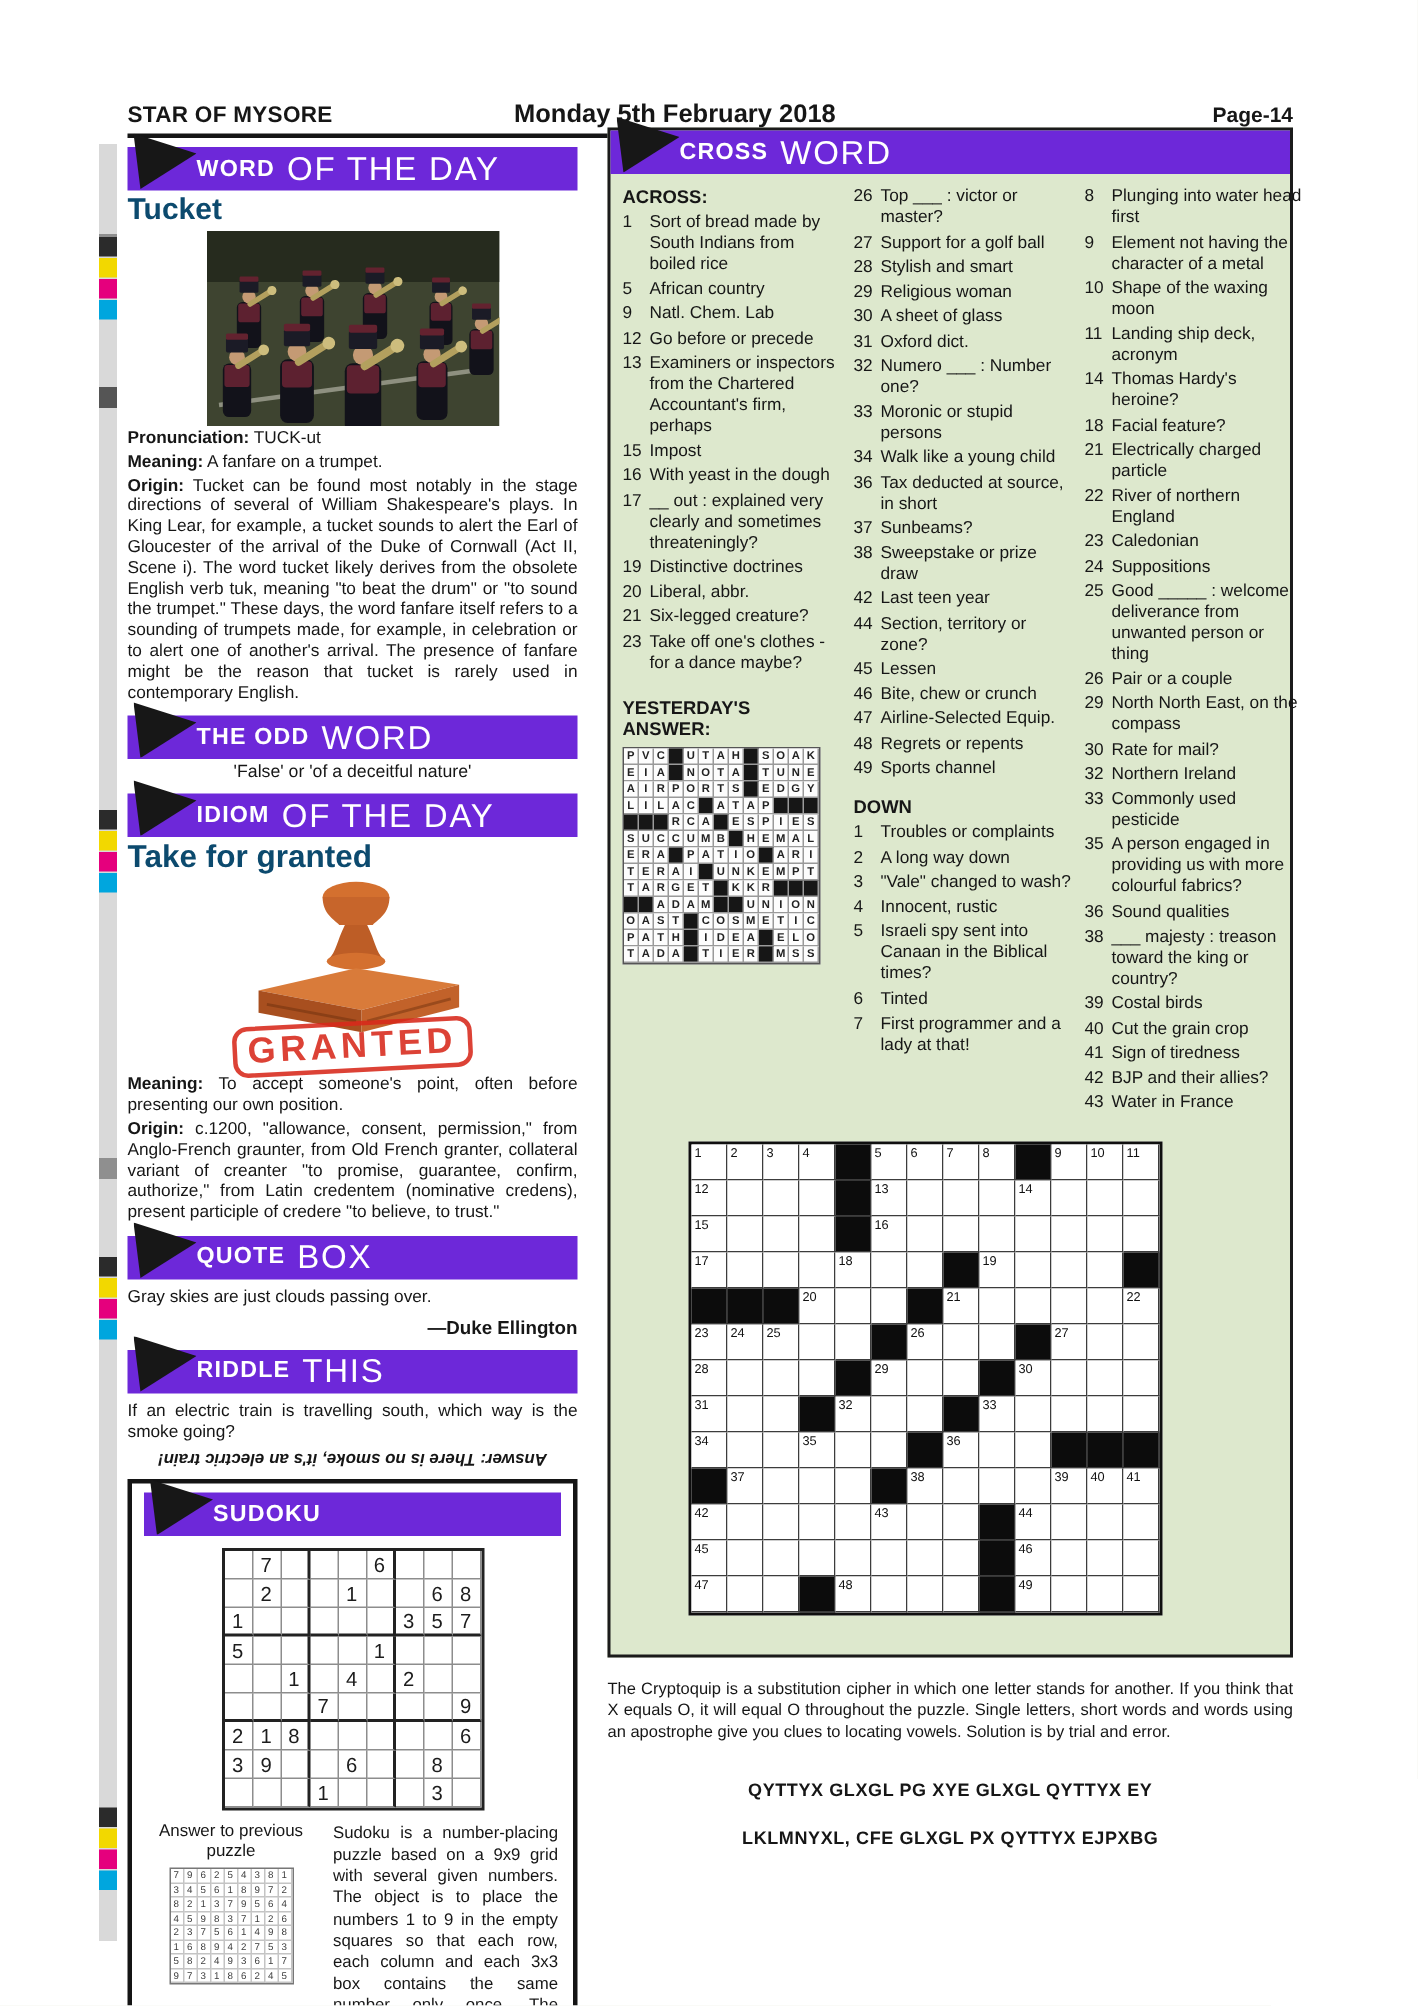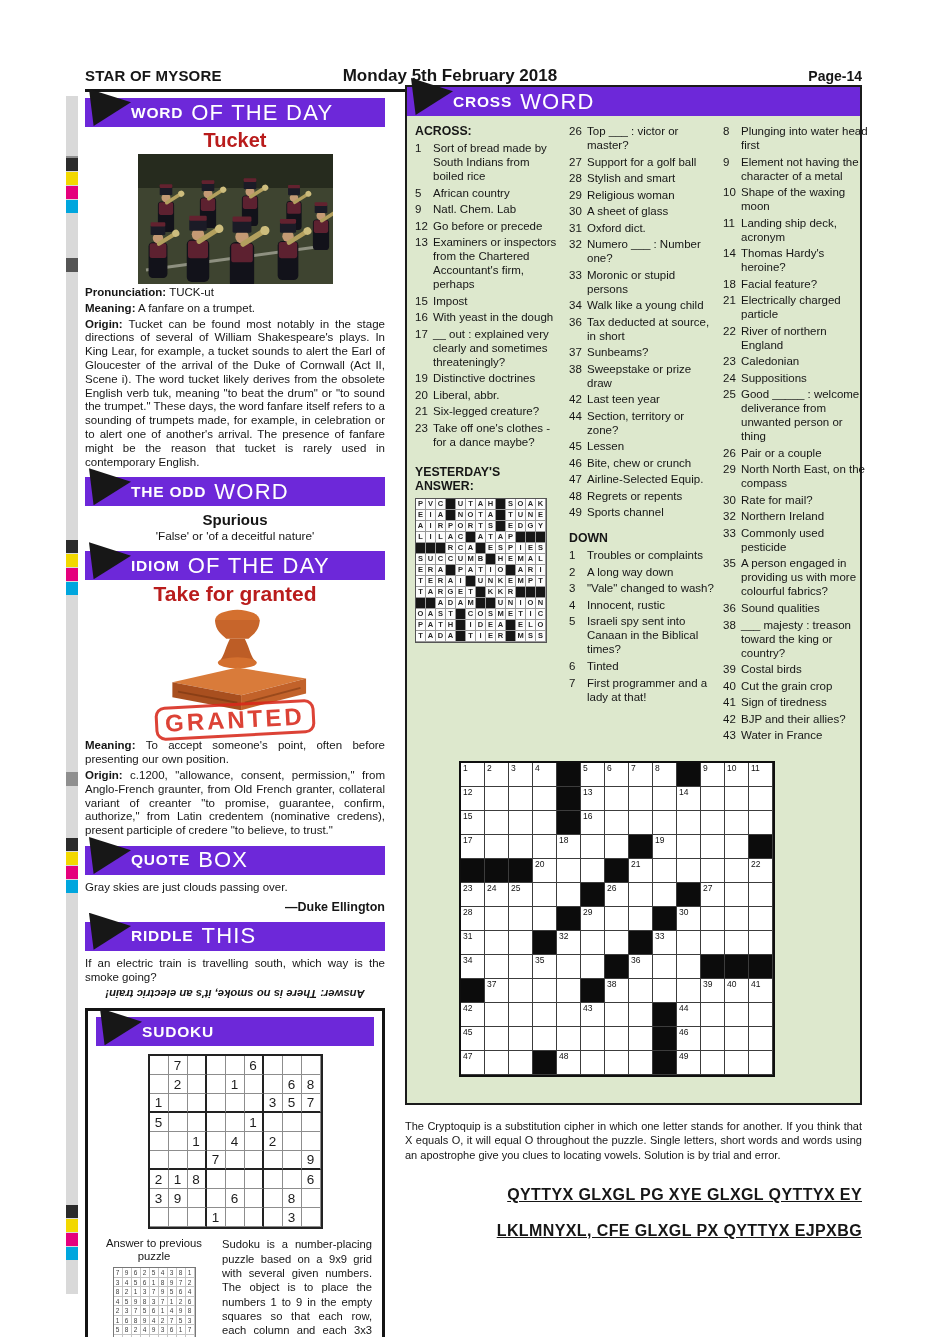--- a/index.html
+++ b/index.html
@@ -24,21 +24,21 @@
   
   .banner { position:relative; height:29px; background:#6d28d9; display:flex; align-items:center; padding-left:46px; color:#fff; overflow:visible; }
   .banner .tri { position:absolute; left:4px; top:-9px; width:42px; height:37px; background:#171717; clip-path:polygon(0 0, 100% 36%, 11% 100%); }
   .banner .b1 { font-weight:700; font-size:15.5px; letter-spacing:.8px; white-space:pre; }
   .banner .b2 { font-size:22px; font-weight:400; letter-spacing:1.2px; margin-left:8px; white-space:pre; }
   .mt8 { margin-top:8px;align-items:center; }
 
   
   .txt { font-size:11.5px; line-height:1.2; text-align:justify; color:#161616; margin-top:2px; }
   .lbl { font-weight:700; }
-  .h-big { text-align:center; font-weight:700; font-size:20px; margin:2px 0 2px; color:#b91c1c; }
+  .h-big { font-weight:700; font-size:20px; margin:2px 0 2px; color:#0c4a6e; }
   .h-mid { text-align:center; font-weight:700; font-size:15px; margin:5px 0 0; }
   .gloss { text-align:center; font-size:11.8px; margin:1px 0 3px; }
   .figure { display:block; margin:2px auto; }
 
   .attr { text-align:right; font-weight:700; font-size:12.5px; margin-top:5px; }
   .riddle-ans { transform:rotate(180deg); text-align:center; font-weight:700; font-style:italic; font-size:11.3px; margin-top:4px; }
 
   
   .stamp-wrap { text-align:center; }
   .granted { display:inline-block; margin-top:-12px; color:#d8291b; border:3px solid #d8291b; border-radius:10px; padding:0 7px; font-size:24px; font-weight:700; letter-spacing:3px; transform:rotate(-3deg); opacity:.88; }
@@ -70,21 +70,21 @@
   .ycell { border-right:1px solid #9a9a9a; border-bottom:1px solid #9a9a9a; font-size:7.5px; font-weight:700; display:flex; align-items:center; justify-content:center; color:#222; background:#fdfdfd; }
   .ycell.yblk { background:#161616; }
   .main-grid { display:grid; grid-template-columns:repeat(13,24px); grid-auto-rows:24px; border:2px solid #0f0f0f; width:max-content; margin:16px 0 26px 52px; background:#fff; }
   .gcell { position:relative; border-right:1px solid #3c3c3c; border-bottom:1px solid #3c3c3c; background:#fff; }
   .gcell.blk { background:#0c0c0c; }
   .gcell .num { position:absolute; top:0; left:2px; font-size:8.5px; color:#111; }
 
   
   .cq { margin-top:14px; }
   .cq-intro { font-size:11px; line-height:1.32; text-align:justify; margin-top:8px; }
-  .cq-line { text-align:right; font-weight:700; font-size:16px; letter-spacing:.4px; margin-top:24px; white-space:pre;text-decoration:underline; }
+  .cq-line { text-align:center; font-weight:700; font-size:12px; letter-spacing:.4px; margin-top:24px; white-space:pre; }
 </style>
 </head>
 <body>
 
 <div class="page">
 
   <div class="hdr">
     <span class="paper">STAR OF MYSORE</span>
     <span class="date">Monday 5th February 2018</span>
     <span class="pageno">Page-14</span>
@@ -152,21 +152,20 @@
 
     <p class="txt"><span class="lbl">Pronunciation:</span> <span>TUCK-ut</span></p>
     <p class="txt"><span class="lbl">Meaning:</span> <span>A fanfare on a trumpet.</span></p>
     <p class="txt"><span class="lbl">Origin:</span> <span>Tucket can be found most notably in the stage directions of several of William Shakespeare's plays. In King Lear, for example, a tucket sounds to alert the Earl of Gloucester of the arrival of the Duke of Cornwall (Act II, Scene i). The word tucket likely derives from the obsolete English verb tuk, meaning "to beat the drum" or "to sound the trumpet." These days, the word fanfare itself refers to a sounding of trumpets made, for example, in celebration or to alert one of another's arrival. The presence of fanfare might be the reason that tucket is rarely used in contemporary English.</span></p>
 
     <div class="banner mt8">
       <span class="tri"></span>
       <span class="b1">THE ODD</span>
       <span class="b2">WORD</span>
     </div>
-    <div class="h-mid">Spurious</div>
     <div class="gloss">'False' or 'of a deceitful nature'</div>
 
     <div class="banner mt8">
       <span class="tri"></span>
       <span class="b1">IDIOM</span>
       <span class="b2">OF THE DAY</span>
     </div>
     <div class="h-big" style="font-size:21px;">Take for granted</div>
 
     <div class="stamp-wrap">

